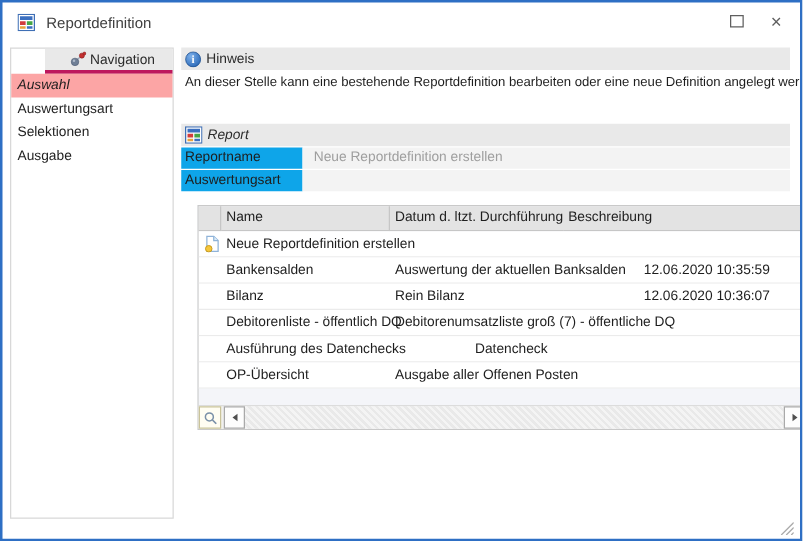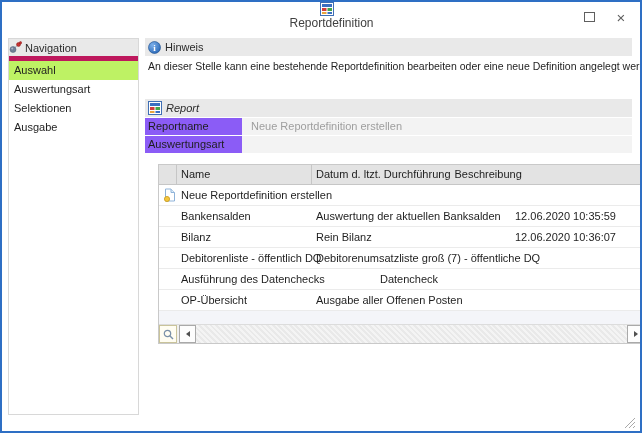--- a/index.html
+++ b/index.html
@@ -3,47 +3,47 @@
 <meta charset="utf-8">
 <style>
   html,body{margin:0;padding:0;background:#f3f3f3;}
   .window{
     width:642px;height:433px;box-sizing:border-box;
     border:2px solid #2e6fc4;background:#ffffff;position:relative;
     font-family:"Liberation Sans",sans-serif;font-size:11px;color:#1e1e1e;
     overflow:hidden;
   }
   
-  .titlebar{position:absolute;left:0;top:0;right:0;height:32px;display:flex;align-items:center;padding-left:12px;flex-direction:column;}
+  .titlebar{position:absolute;left:0;top:0;right:0;height:32px;display:flex;align-items:center;padding-left:12px;}
   .app-icon{width:14px;height:14px;flex:0 0 14px;}
   .title-text{margin-left:9px;font-size:12px;color:#404040;}
   .win-btn{position:absolute;top:2px;width:30px;height:26px;display:flex;align-items:center;justify-content:center;cursor:default;}
   .win-btn.maximize{right:36px;}
   .win-btn.close{right:4px;}
   .max-glyph{width:9px;height:8px;border:1px solid #5f5f5f;display:block;}
   .close-glyph{font-size:15px;line-height:15px;color:#5f5f5f;}
   
   .sidebar{position:absolute;left:6px;top:36px;width:131px;height:377px;box-sizing:border-box;
     background:#fff;border:1px solid #d8d8d8;}
-  .sidebar-header{height:17px;background:#e9e9e9;display:flex;align-items:center;padding-left:0;border-bottom:5px solid #be185d;}
+  .sidebar-header{height:17px;background:#e9e9e9;display:flex;align-items:center;padding-left:20px;border-bottom:3px solid #be185d;margin-left:27px;}
   .sidebar-header .hdr-label{margin-left:3px;color:#2b2b2b;}
   .nav-item{height:19px;line-height:19px;padding-left:5px;cursor:pointer;color:#1e1e1e;}
-  .nav-item.selected{background:#bef264;}
+  .nav-item.selected{background:#fca5a5;font-style:italic;}
   
   .section-header{position:absolute;left:143px;width:487px;height:18px;background:#e9e9e9;
     display:flex;align-items:center;padding-left:3px;box-sizing:border-box;}
   .section-header .hdr-label{margin-left:4px;color:#2b2b2b;}
   #hinweis-header{top:36px;}
   #report-header{top:97px;font-style:italic;}
   .hint-text{position:absolute;left:146px;top:58px;width:490px;font-size:10.5px;white-space:nowrap;color:#1e1e1e;}
   
   .field-row{position:absolute;left:143px;width:487px;height:17px;display:flex;}
   #field-reportname{top:116px;}
   #field-auswertungsart{top:134px;}
-  .field-label{width:97px;flex:0 0 97px;background:#8b5cf6;line-height:17px;padding-left:3px;box-sizing:border-box;}
+  .field-label{width:97px;flex:0 0 97px;background:#0ea5e9;line-height:17px;padding-left:3px;box-sizing:border-box;}
   .field-value{flex:1;background:#f3f3f3;line-height:17px;padding-left:9px;}
   .muted{color:#9e9e9e;}
   
   .table{position:absolute;left:156px;top:162px;width:487px;height:180px;box-sizing:border-box;
     border:1px solid #c9c9c9;background:#f4f5f9;display:flex;flex-direction:column;}
   .thead{display:flex;flex:0 0 20px;height:20px;background:#e3e3e3;}
   .th{box-sizing:border-box;border-right:1px solid #c6c6c6;border-bottom:1px solid #c6c6c6;
     line-height:19px;padding-left:4px;white-space:nowrap;cursor:default;}
   .col-icon{width:18px;flex:0 0 18px;}
   .col-name{width:135px;flex:0 0 135px;}

